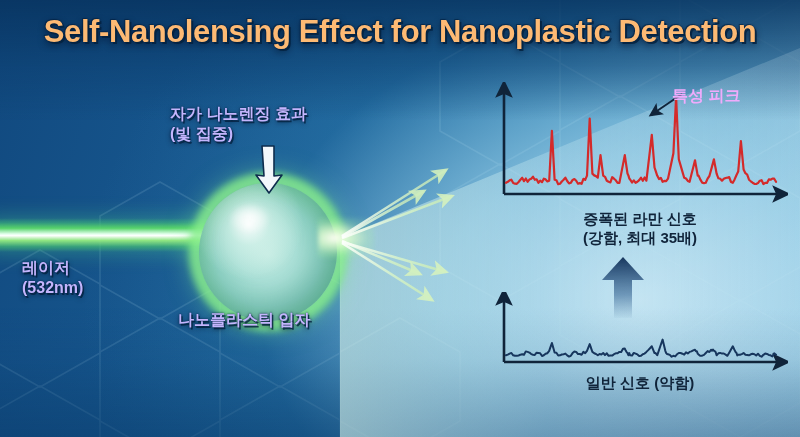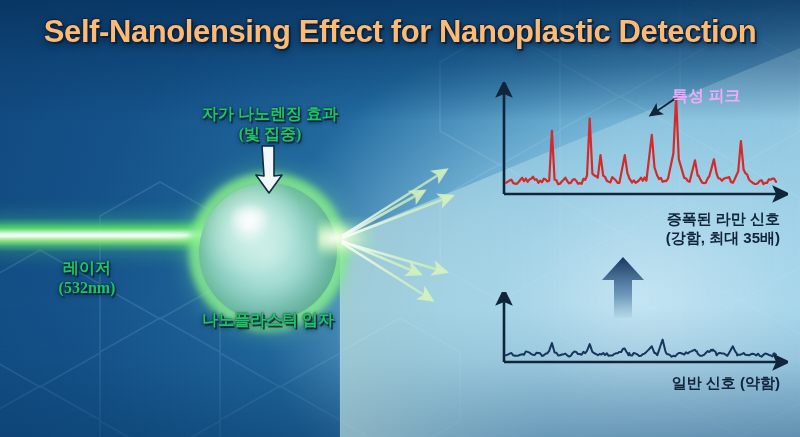--- a/index.html
+++ b/index.html
@@ -88,36 +88,36 @@
     filter:blur(2px);
   }
   .focal{
     position:absolute;left:318px;top:218px;width:56px;height:40px;
     background:radial-gradient(ellipse at 30% 50%, rgba(255,255,245,1) 0%, rgba(230,255,210,.75) 28%, rgba(170,240,170,.25) 60%, rgba(170,240,170,0) 100%);
     filter:blur(2px);
   }
 
   
   .lbl{
-    position:absolute;text-align:center;color:#22c55e;font-weight:700;
-    font-family:Liberation Serif, serif;
+    position:absolute;text-align:left;color:#c4b5fd;font-weight:700;
+    font-family:Liberation Sans, sans-serif;
     text-shadow:0 0 2px rgba(0,30,60,.95),1.5px 1.5px 0 rgba(5,35,65,.8),0 2px 5px rgba(0,20,45,.7);
     line-height:1.25;white-space:nowrap;
   }
   #lensing-label{left:170px;top:104px;width:200px;font-size:16px;}
   #laser-label{left:22px;top:258px;width:130px;font-size:16px;}
   #particle-label{left:178px;top:310px;width:180px;font-size:16px;}
 
   
   .chart{position:absolute;}
   #chart-top{left:488px;top:82px;width:300px;height:125px;}
   #chart-bottom{left:488px;top:292px;width:300px;height:80px;}
 
   .chart-caption{
-    position:absolute;text-align:right;color:#10243a;font-weight:700;
+    position:absolute;text-align:center;color:#10243a;font-weight:700;
     font-family:"Liberation Sans","DejaVu Sans",sans-serif;line-height:1.25;
     white-space:nowrap;
   }
   #top-caption{left:500px;top:210px;width:280px;font-size:15px;}
   #bottom-caption{left:500px;top:374px;width:280px;font-size:15px;}
 
   #peak-annot{
     position:absolute;left:672px;top:86px;font-size:16px;font-weight:700;color:#f0abfc;
     font-family:"Liberation Sans","DejaVu Sans",sans-serif;white-space:nowrap;
   }

